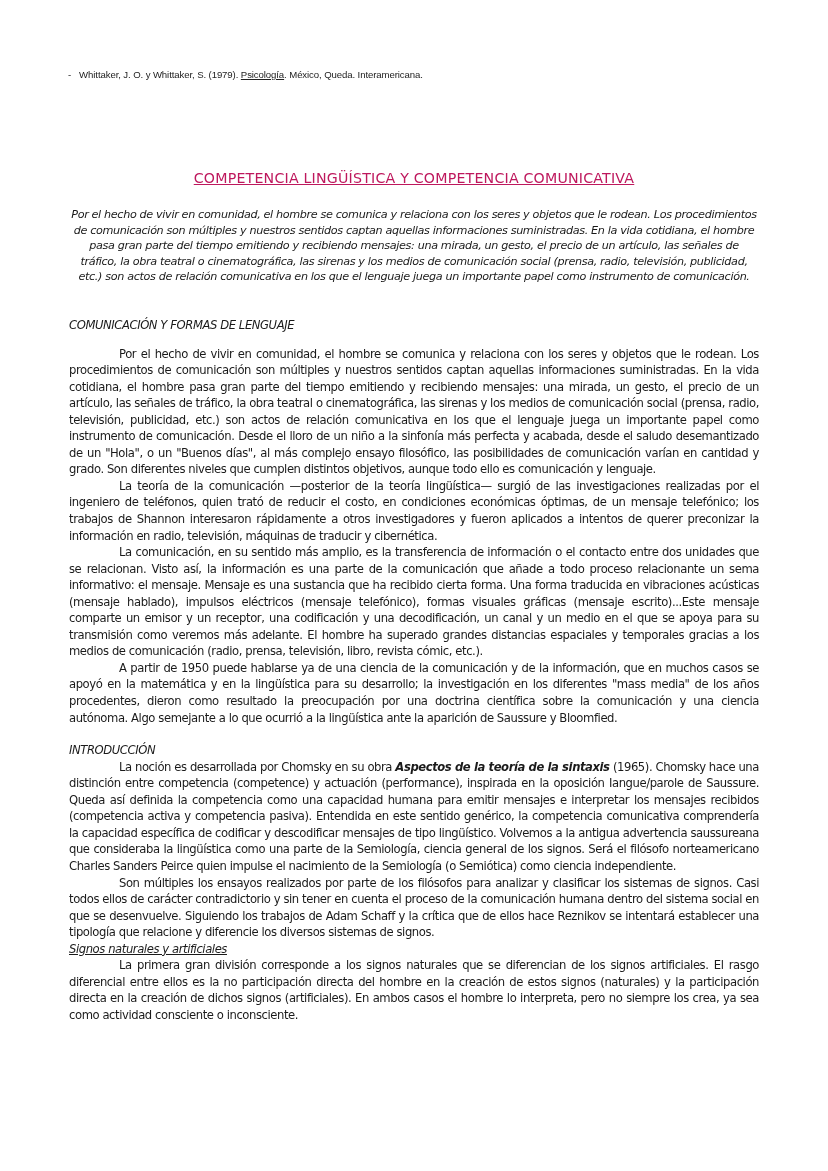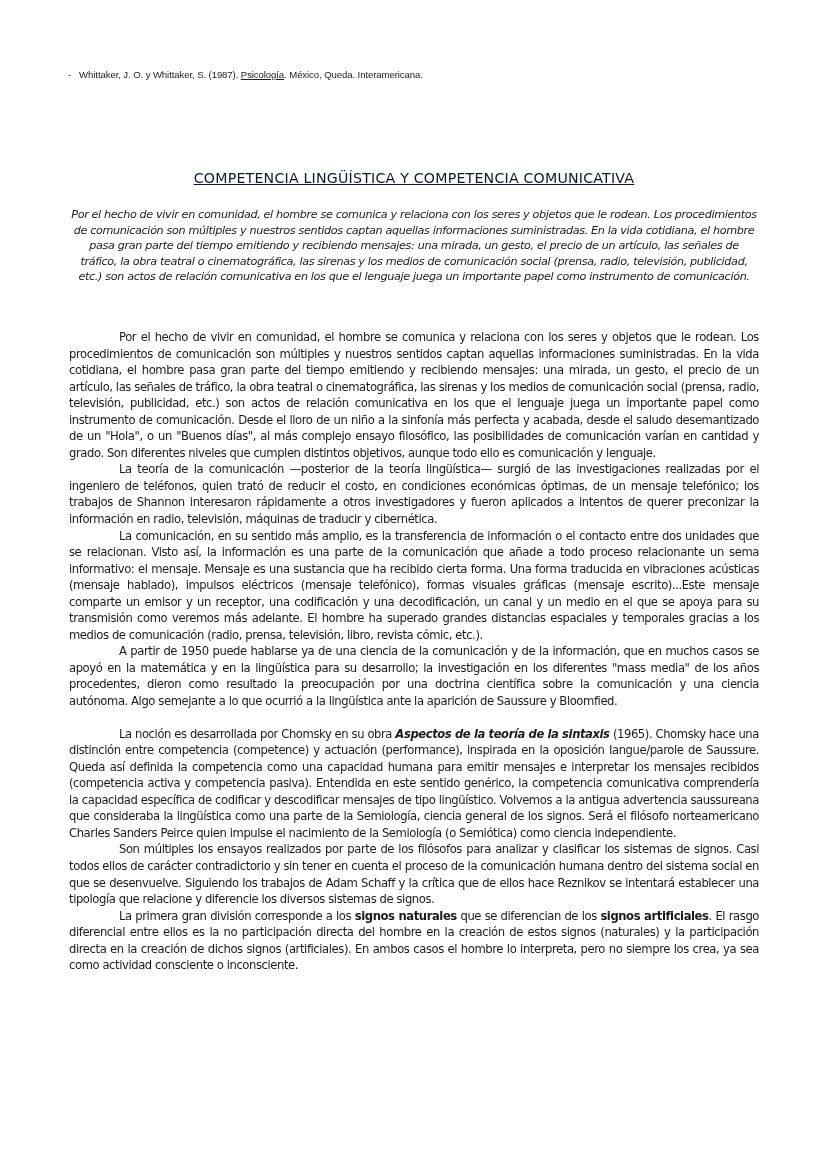--- a/index.html
+++ b/index.html
@@ -1,48 +1,51 @@
 <!DOCTYPE html>
 <html><head>
 <meta charset="utf-8">
 <style>
   html, body { margin: 0; padding: 0; background: #ffffff; }
   body { width: 828px; height: 1171px; position: relative; overflow: hidden; color: #1a1a1a; }
   .page { position: absolute; left: 0; top: 0; width: 828px; height: 1171px; }
   .ref { position: absolute; left: 68px; top: 69px; font-family: "Liberation Sans", sans-serif; font-size: 9.6px; color: #222; letter-spacing: -0.1px; }
   .ref .dash { margin-right: 8px; }
   .ref u { text-decoration: underline; }
-  .title { position: absolute; left: 0; width: 828px; top: 170px; text-align: center; font-family: "DejaVu Sans", sans-serif; font-size: 14.2px; letter-spacing: 0.2px; text-decoration: underline; color: #0f172a; }
+  .title { position: absolute; left: 0; width: 828px; top: 170px; text-align: center; font-family: "DejaVu Sans", sans-serif; font-size: 14.2px; letter-spacing: 0.2px; text-decoration: underline; color: #be185d; }
   .abstract { position: absolute; left: 70px; width: 688px; top: 207px; text-align: center; font-family: "DejaVu Sans", sans-serif; font-style: italic; font-size: 11.2px; line-height: 15.6px; letter-spacing: -0.35px; color: #1a1a1a; }
   .body-text { position: absolute; left: 69px; width: 690px; font-family: "DejaVu Sans", sans-serif; font-size: 11.6px; line-height: 16.55px; letter-spacing: -0.42px; color: #1a1a1a; text-align: justify; }
   .heading { font-style: italic; }
   .heading-u { font-style: italic; text-decoration: underline; }
   p { margin: 0; text-indent: 50px; }
   .bi { font-weight: bold; font-style: italic; }
-  b { font-weight: bold; }
+  b { font-weight: normal; }
   .gap { height: 16px; }
 </style>
 </head>
 <body>
 
 <div class="page">
 
   <div class="ref">
-    <span class="dash">-</span><span>Whittaker, J. O. y Whittaker, S. (1987).</span> <u>Psicología</u><span>. México, Queda. Interamericana.</span>
+    <span class="dash">-</span><span>Whittaker, J. O. y Whittaker, S. (1979).</span> <u>Psicología</u><span>. México, Queda. Interamericana.</span>
   </div>
 
   <div class="title">COMPETENCIA LINGÜÍSTICA Y COMPETENCIA COMUNICATIVA</div>
 
   <div class="abstract">Por el hecho de vivir en comunidad, el hombre se comunica y relaciona con los seres y objetos que le rodean. Los procedimientos de comunicación son múltiples y nuestros sentidos captan aquellas informaciones suministradas. En la vida cotidiana, el hombre pasa gran parte del tiempo emitiendo y recibiendo mensajes: una mirada, un gesto, el precio de un artículo, las señales de tráfico, la obra teatral o cinematográfica, las sirenas y los medios de comunicación social (prensa, radio, televisión, publicidad, etc.) son actos de relación comunicativa en los que el lenguaje juega un importante papel como instrumento de comunicación.</div>
 
   <div class="body-text" style="top:317px;">
+    <div class="heading">COMUNICACIÓN Y FORMAS DE LENGUAJE</div>
     <div class="gap" style="height:12px;"></div>
     <p>Por el hecho de vivir en comunidad, el hombre se comunica y relaciona con los seres y objetos que le rodean. Los procedimientos de comunicación son múltiples y nuestros sentidos captan aquellas informaciones suministradas. En la vida cotidiana, el hombre pasa gran parte del tiempo emitiendo y recibiendo mensajes: una mirada, un gesto, el precio de un artículo, las señales de tráfico, la obra teatral o cinematográfica, las sirenas y los medios de comunicación social (prensa, radio, televisión, publicidad, etc.) son actos de relación comunicativa en los que el lenguaje juega un importante papel como instrumento de comunicación. Desde el lloro de un niño a la sinfonía más perfecta y acabada, desde el saludo desemantizado de un "Hola", o un "Buenos días", al más complejo ensayo filosófico, las posibilidades de comunicación varían en cantidad y grado. Son diferentes niveles que cumplen distintos objetivos, aunque todo ello es comunicación y lenguaje.</p>
     <p>La teoría de la comunicación —posterior de la teoría lingüística— surgió de las investigaciones realizadas por el ingeniero de teléfonos, quien trató de reducir el costo, en condiciones económicas óptimas, de un mensaje telefónico; los trabajos de Shannon interesaron rápidamente a otros investigadores y fueron aplicados a intentos de querer preconizar la información en radio, televisión, máquinas de traducir y cibernética.</p>
     <p>La comunicación, en su sentido más amplio, es la transferencia de información o el contacto entre dos unidades que se relacionan. Visto así, la información es una parte de la comunicación que añade a todo proceso relacionante un sema informativo: el mensaje. Mensaje es una sustancia que ha recibido cierta forma. Una forma traducida en vibraciones acústicas (mensaje hablado), impulsos eléctricos (mensaje telefónico), formas visuales gráficas (mensaje escrito)...Este mensaje comparte un emisor y un receptor, una codificación y una decodificación, un canal y un medio en el que se apoya para su transmisión como veremos más adelante. El hombre ha superado grandes distancias espaciales y temporales gracias a los medios de comunicación (radio, prensa, televisión, libro, revista cómic, etc.).</p>
     <p>A partir de 1950 puede hablarse ya de una ciencia de la comunicación y de la información, que en muchos casos se apoyó en la matemática y en la lingüística para su desarrollo; la investigación en los diferentes "mass media" de los años procedentes, dieron como resultado la preocupación por una doctrina científica sobre la comunicación y una ciencia autónoma. Algo semejante a lo que ocurrió a la lingüística ante la aparición de Saussure y Bloomfied.</p>
     <div class="gap" style="height:16px;"></div>
+    <div class="heading">INTRODUCCIÓN</div>
     <p><span>La noción es desarrollada por Chomsky en su obra </span><span class="bi">Aspectos de la teoría de la sintaxis</span><span> (1965). Chomsky hace una distinción entre competencia (competence) y actuación (performance), inspirada en la oposición Iangue/parole de Saussure. Queda así definida la competencia como una capacidad humana para emitir mensajes e interpretar los mensajes recibidos (competencia activa y competencia pasiva). Entendida en este sentido genérico, la competencia comunicativa comprendería la capacidad específica de codificar y descodificar mensajes de tipo lingüístico. Volvemos a la antigua advertencia saussureana que consideraba la lingüística como una parte de la Semiología, ciencia general de los signos. Será el filósofo norteamericano Charles Sanders Peirce quien impulse el nacimiento de la Semiología (o Semiótica) como ciencia independiente.</span></p>
     <p>Son múltiples los ensayos realizados por parte de los filósofos para analizar y clasificar los sistemas de signos. Casi todos ellos de carácter contradictorio y sin tener en cuenta el proceso de la comunicación humana dentro del sistema social en que se desenvuelve. Siguiendo los trabajos de Adam Schaff y la crítica que de ellos hace Reznikov se intentará establecer una tipología que relacione y diferencie los diversos sistemas de signos.</p>
+    <div class="heading-u">Signos naturales y artificiales</div>
     <p><span>La primera gran división corresponde a los </span><b>signos naturales</b><span> que se diferencian de los </span><b>signos artificiales</b><span>. El rasgo diferencial entre ellos es la no participación directa del hombre en la creación de estos signos (naturales) y la participación directa en la creación de dichos signos (artificiales). En ambos casos el hombre lo interpreta, pero no siempre los crea, ya sea como actividad consciente o inconsciente.</span></p>
   </div>
 
 </div>
 
 </body></html>

